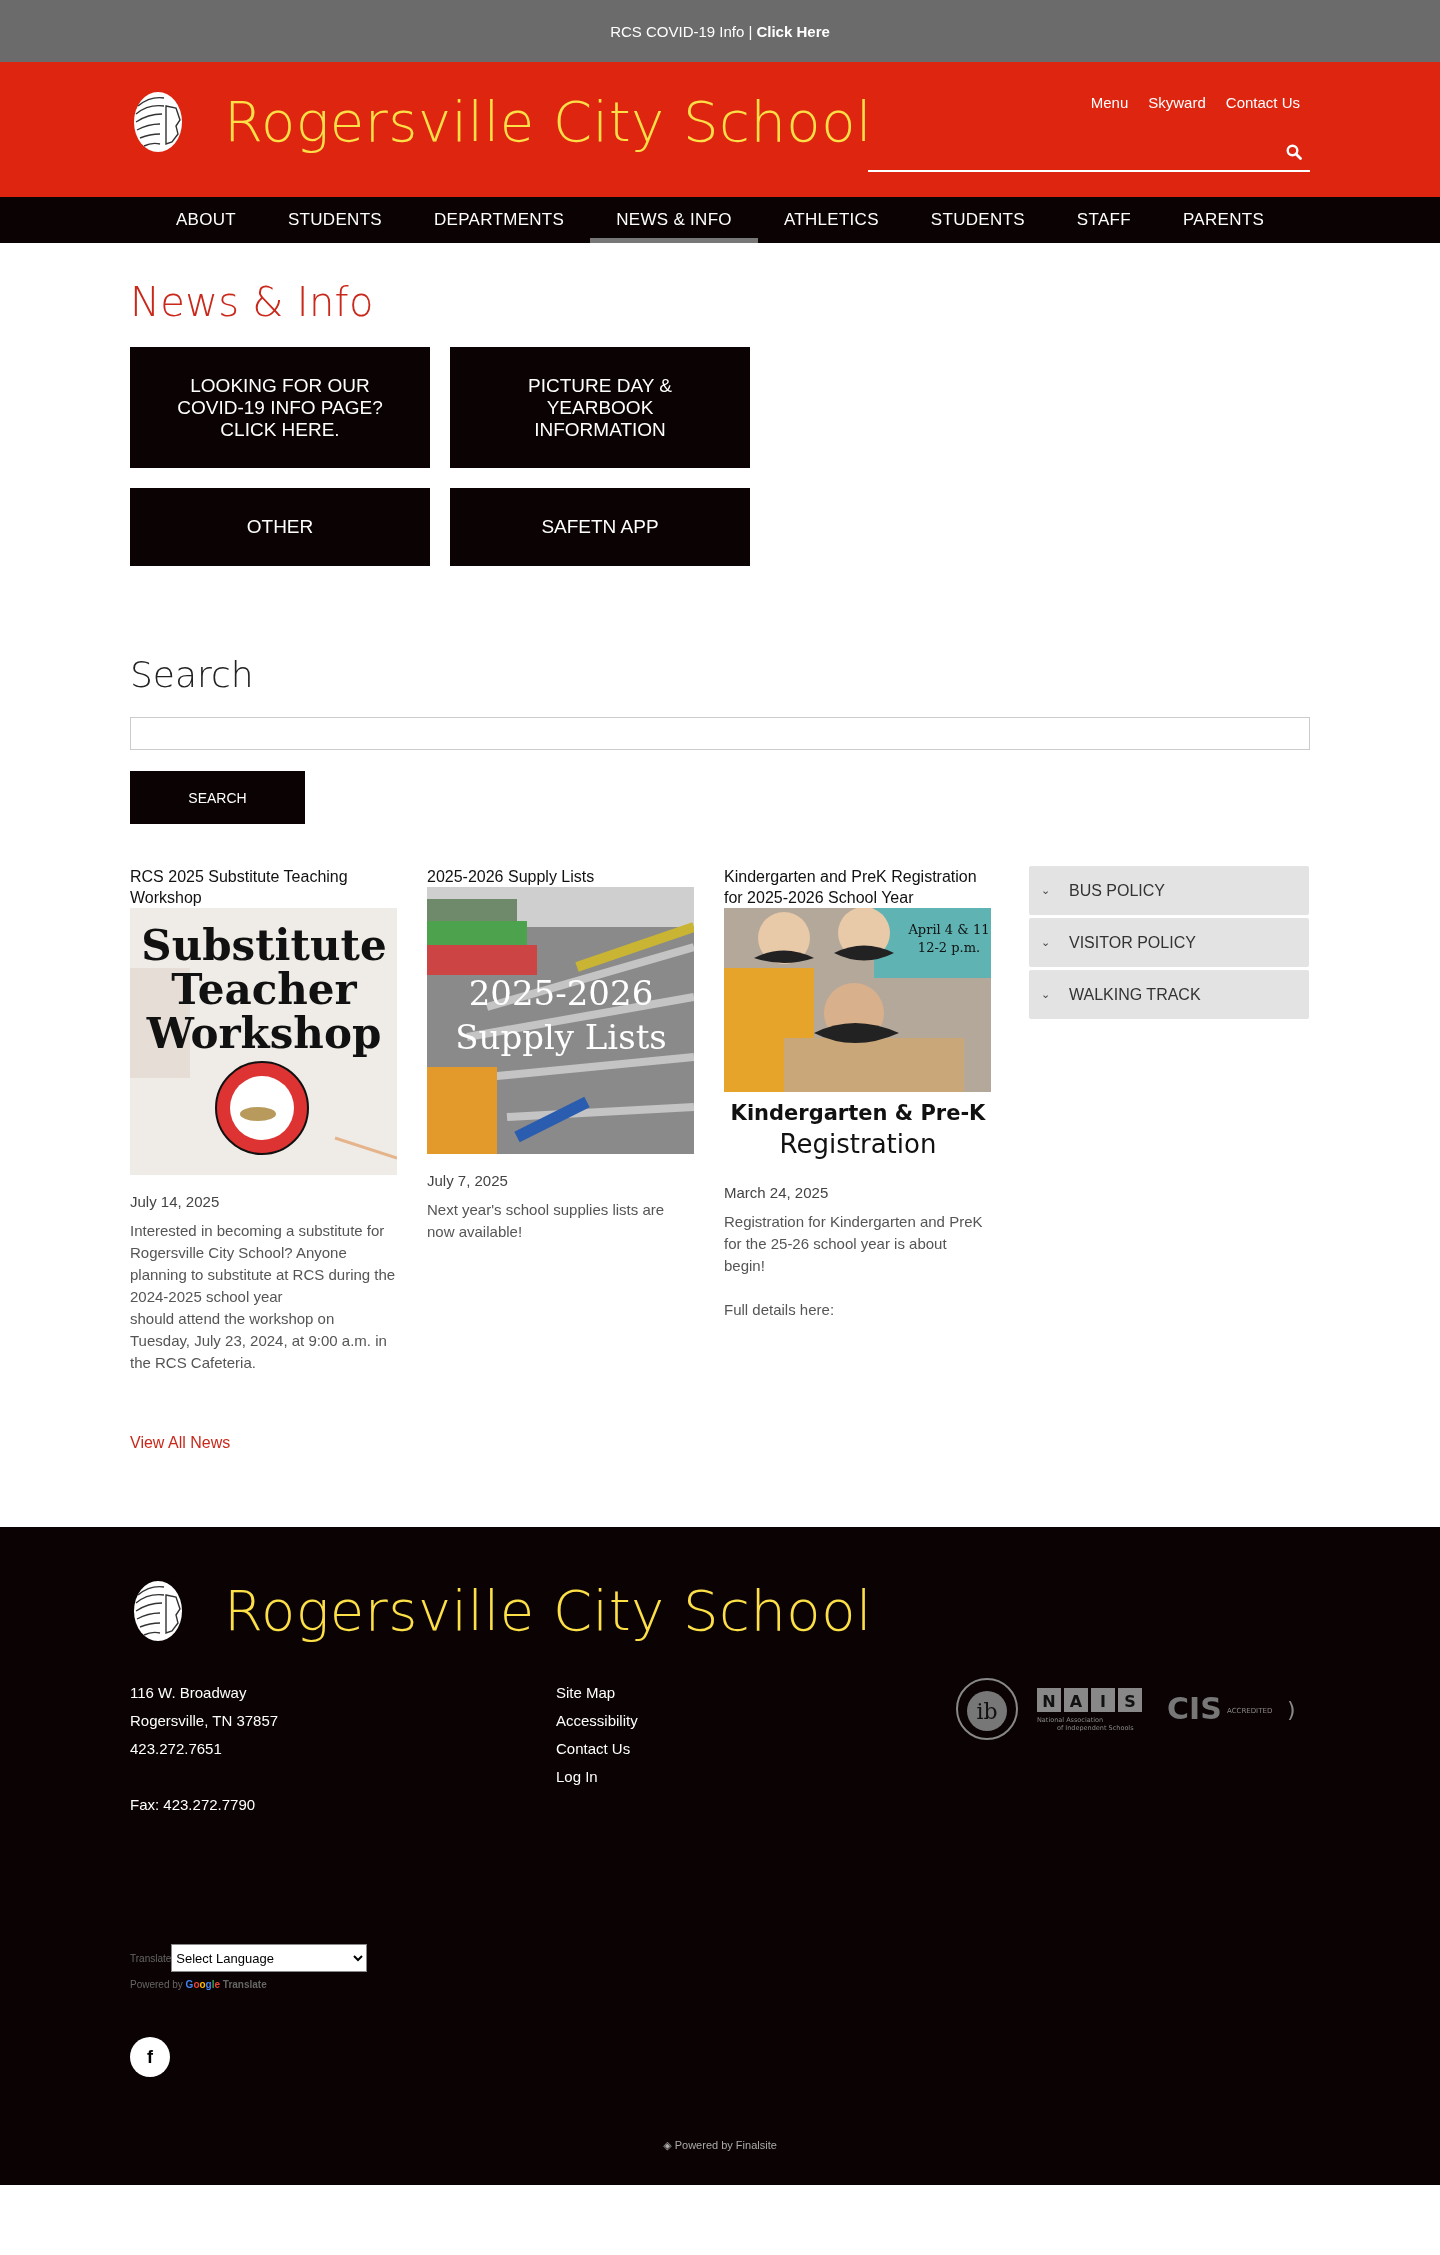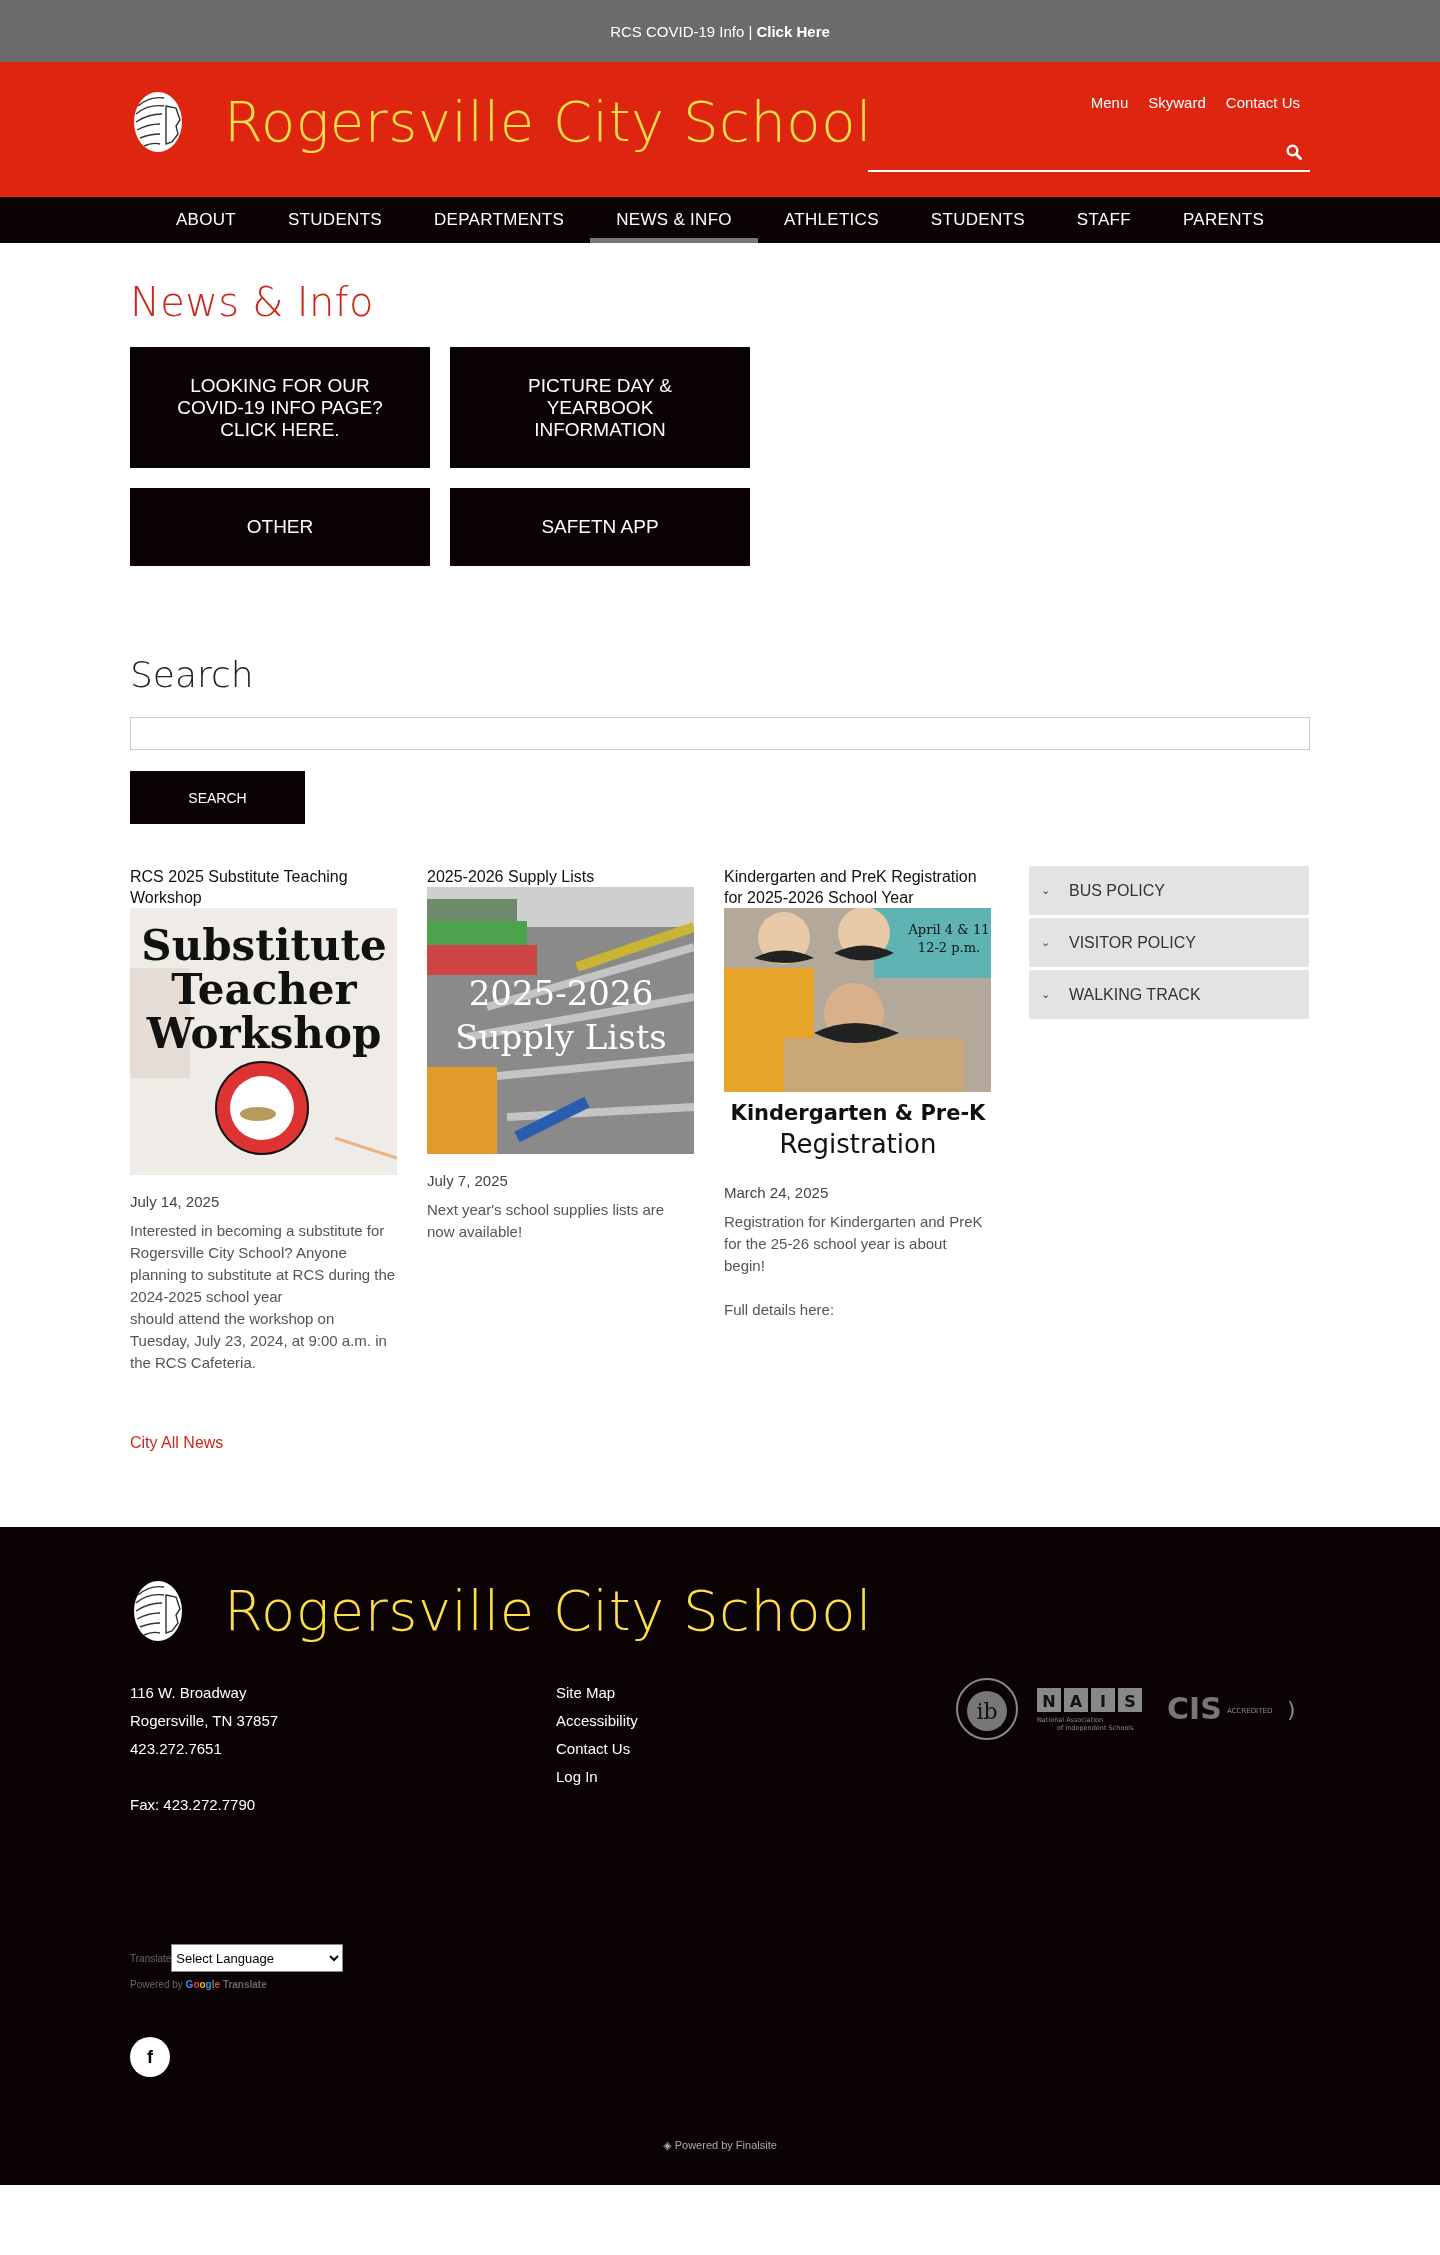--- a/index.html
+++ b/index.html
@@ -52,21 +52,21 @@
   .view-all { margin-top: 60px; color: #c9281a; font-size: 16px; display: inline-block; }
 
   
   .footer { margin-top: 75px; background: #0b0303; height: 658px; position: relative; color: #fff; }
   .f-logo { position: absolute; left: 130px; top: 48px; display: flex; align-items: center; }
   .f-address { position: absolute; left: 130px; top: 152px; font-size: 15px; line-height: 28px; }
   .f-links { position: absolute; left: 556px; top: 152px; font-size: 15px; line-height: 28px; }
   .f-badges { position: absolute; left: 955px; top: 150px; display: flex; align-items: center; gap: 18px; }
   .translate { position: absolute; left: 130px; top: 417px; display: flex; align-items: center; }
   .translate .t-label { font-size: 10px; color: #666; }
-  .translate select { width: 172px; height: 28px; font-size: 13px; font-family: "Liberation Sans", sans-serif; background: #fff; color: #000; border: 1px solid #888; }
+  .translate select { width: 196px; height: 28px; font-size: 13px; font-family: "Liberation Sans", sans-serif; background: #fff; color: #000; border: 1px solid #888; }
   .powered-google { position: absolute; left: 130px; top: 452px; font-size: 10px; color: #666; }
   .powered-google .g { font-weight: bold; }
   .fb { position: absolute; left: 130px; top: 510px; width: 40px; height: 40px; border-radius: 50%; background: #fff; color: #000; display: flex; align-items: center; justify-content: center; font-weight: bold; font-size: 18px; }
   .finalsite { position: absolute; left: 0; right: 0; top: 612px; text-align: center; font-size: 11px; color: #aaa; }
 </style>
 </head>
 <body>
 
 <div class="alert-bar">
   <span>RCS COVID-19 Info |</span>
@@ -204,21 +204,21 @@
         <span class="chev">⌄</span>
         <span>VISITOR POLICY</span>
       </div>
       <div class="acc-item">
         <span class="chev">⌄</span>
         <span>WALKING TRACK</span>
       </div>
     </aside>
   </div>
 
-  <a href="#" class="view-all">City All News</a>
+  <a href="#" class="view-all">View All News</a>
 </main>
 
 <footer class="footer">
   <a href="#" class="f-logo">
     <svg class="logo-icon" viewBox="0 0 64 70">
       <ellipse cx="28" cy="36" rx="24" ry="30" fill="#fff"></ellipse>
       <g stroke="#333" stroke-width="1.4" fill="none">
         <path d="M8 20 Q20 10 34 12"></path>
           <path d="M6 28 Q18 18 34 20"></path>
           <path d="M6 36 Q18 28 32 28"></path>

